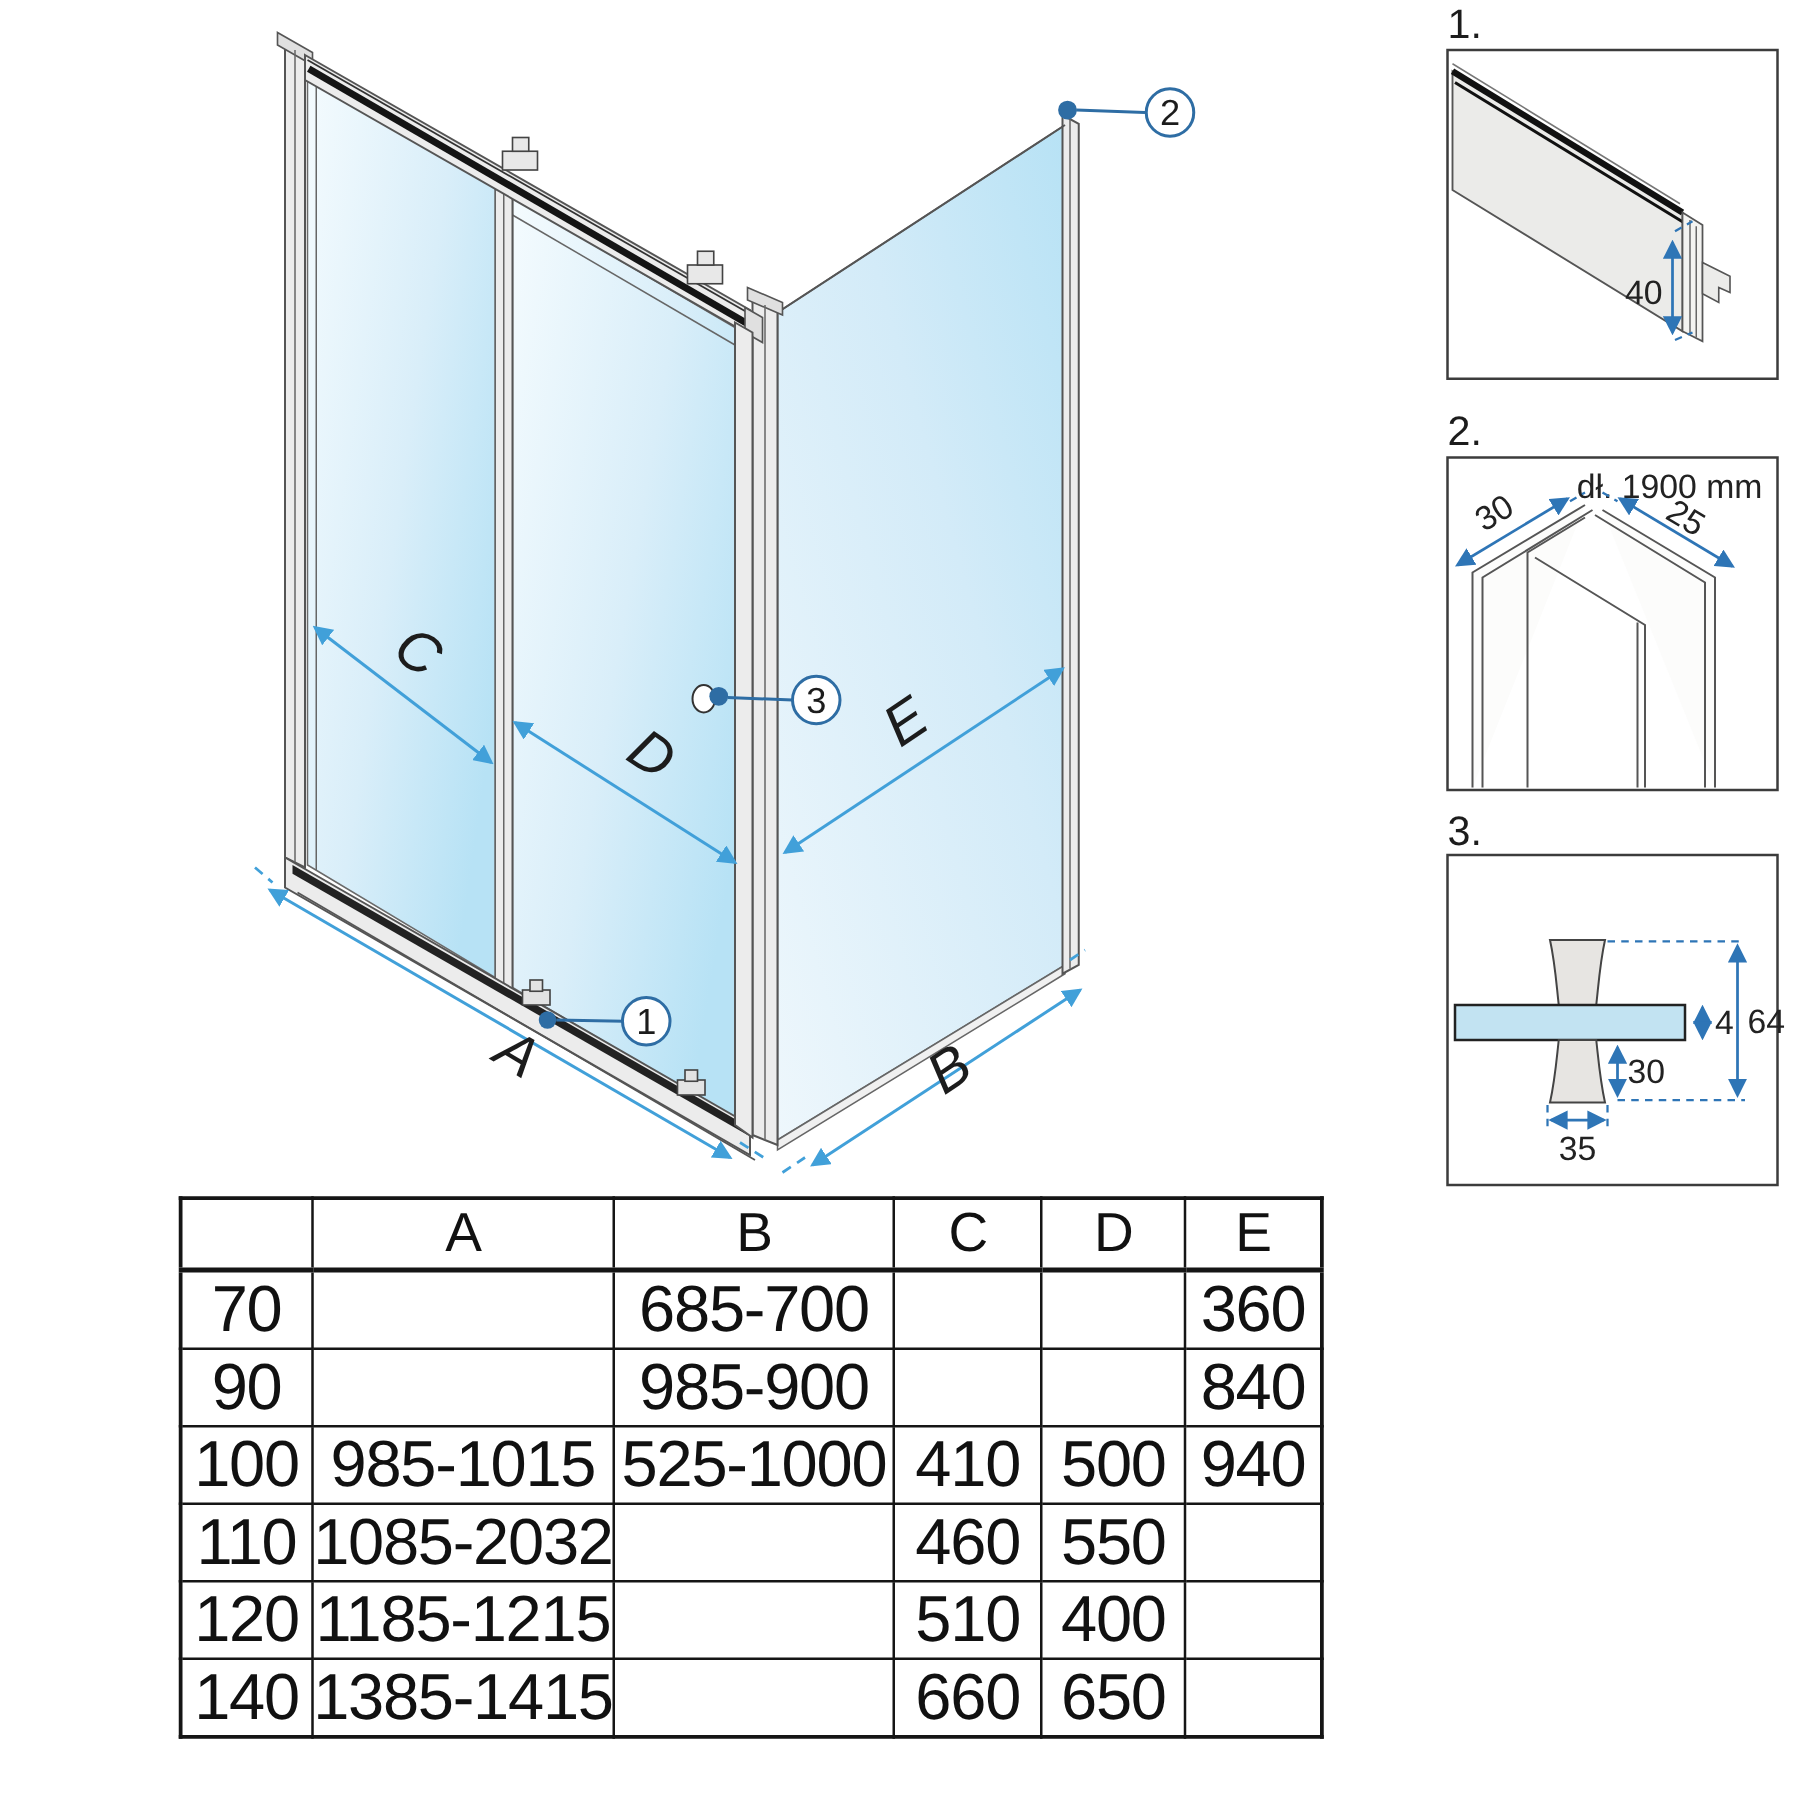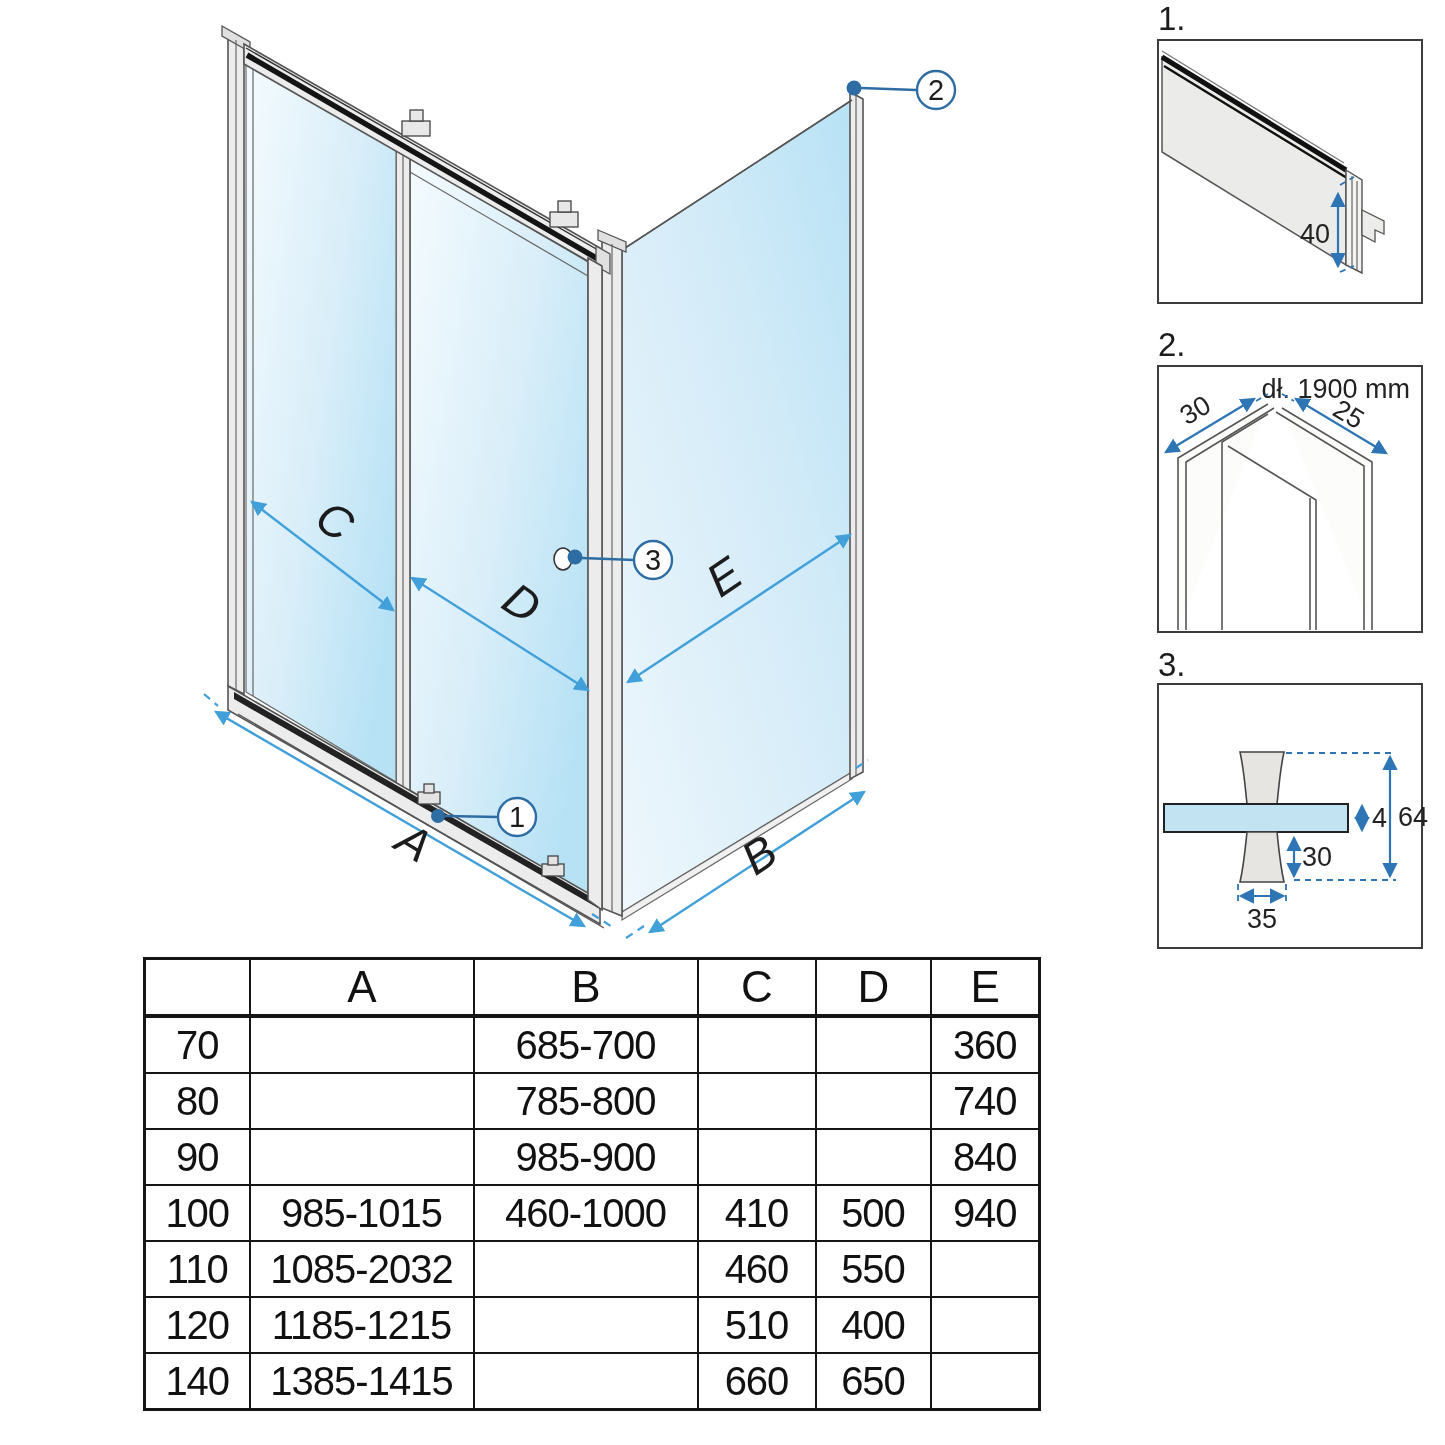--- a/index.html
+++ b/index.html
@@ -18,21 +18,21 @@
   .callLine{stroke:#2e6da4;stroke-width:2.4;fill:none;}
   .frame{fill:#ececec;stroke:#555;stroke-width:1.6;}
   .frameL{fill:#f3f3f1;stroke:#555;stroke-width:1.4;}
   .thin{stroke:#666;stroke-width:1.2;fill:none;}
   .pline{stroke:#555;stroke-width:1.6;fill:none;}
   .detailBox{fill:#fff;stroke:#3c3c3c;stroke-width:2;}
   table.sizes{position:absolute;left:143px;top:957px;border-collapse:collapse;
               table-layout:fixed;color:#111;letter-spacing:-1px;}
   table.sizes th,table.sizes td{border:2px solid #151515;text-align:center;
               vertical-align:middle;padding:0;height:54px;font-weight:normal;
-              font-size:40px;overflow:hidden;white-space:nowrap;}
+              font-size:52px;overflow:hidden;white-space:nowrap;}
   table.sizes{border:3px solid #151515;}
   table.sizes thead th{border-bottom:4px solid #151515;font-size:44px;}
 </style>
 </head>
 <body>
 
 <div class="canvas">
 
 <svg width="1445" height="1445" viewBox="0 0 1445 1445" style="position:absolute;left:0;top:0;">
   <defs>
@@ -259,39 +259,31 @@
   <tbody>
         <tr>
           <td>70</td>
           <td></td>
           <td>685-700</td>
           <td></td>
           <td></td>
           <td>360</td>
         </tr>
         <tr>
-          <td>80</td>
-          <td></td>
-          <td>785-800</td>
-          <td></td>
-          <td></td>
-          <td>740</td>
-        </tr>
-        <tr>
           <td>90</td>
           <td></td>
           <td>985-900</td>
           <td></td>
           <td></td>
           <td>840</td>
         </tr>
         <tr>
           <td>100</td>
           <td>985-1015</td>
-          <td>460-1000</td>
+          <td>525-1000</td>
           <td>410</td>
           <td>500</td>
           <td>940</td>
         </tr>
         <tr>
           <td>110</td>
           <td>1085-2032</td>
           <td></td>
           <td>460</td>
           <td>550</td>

